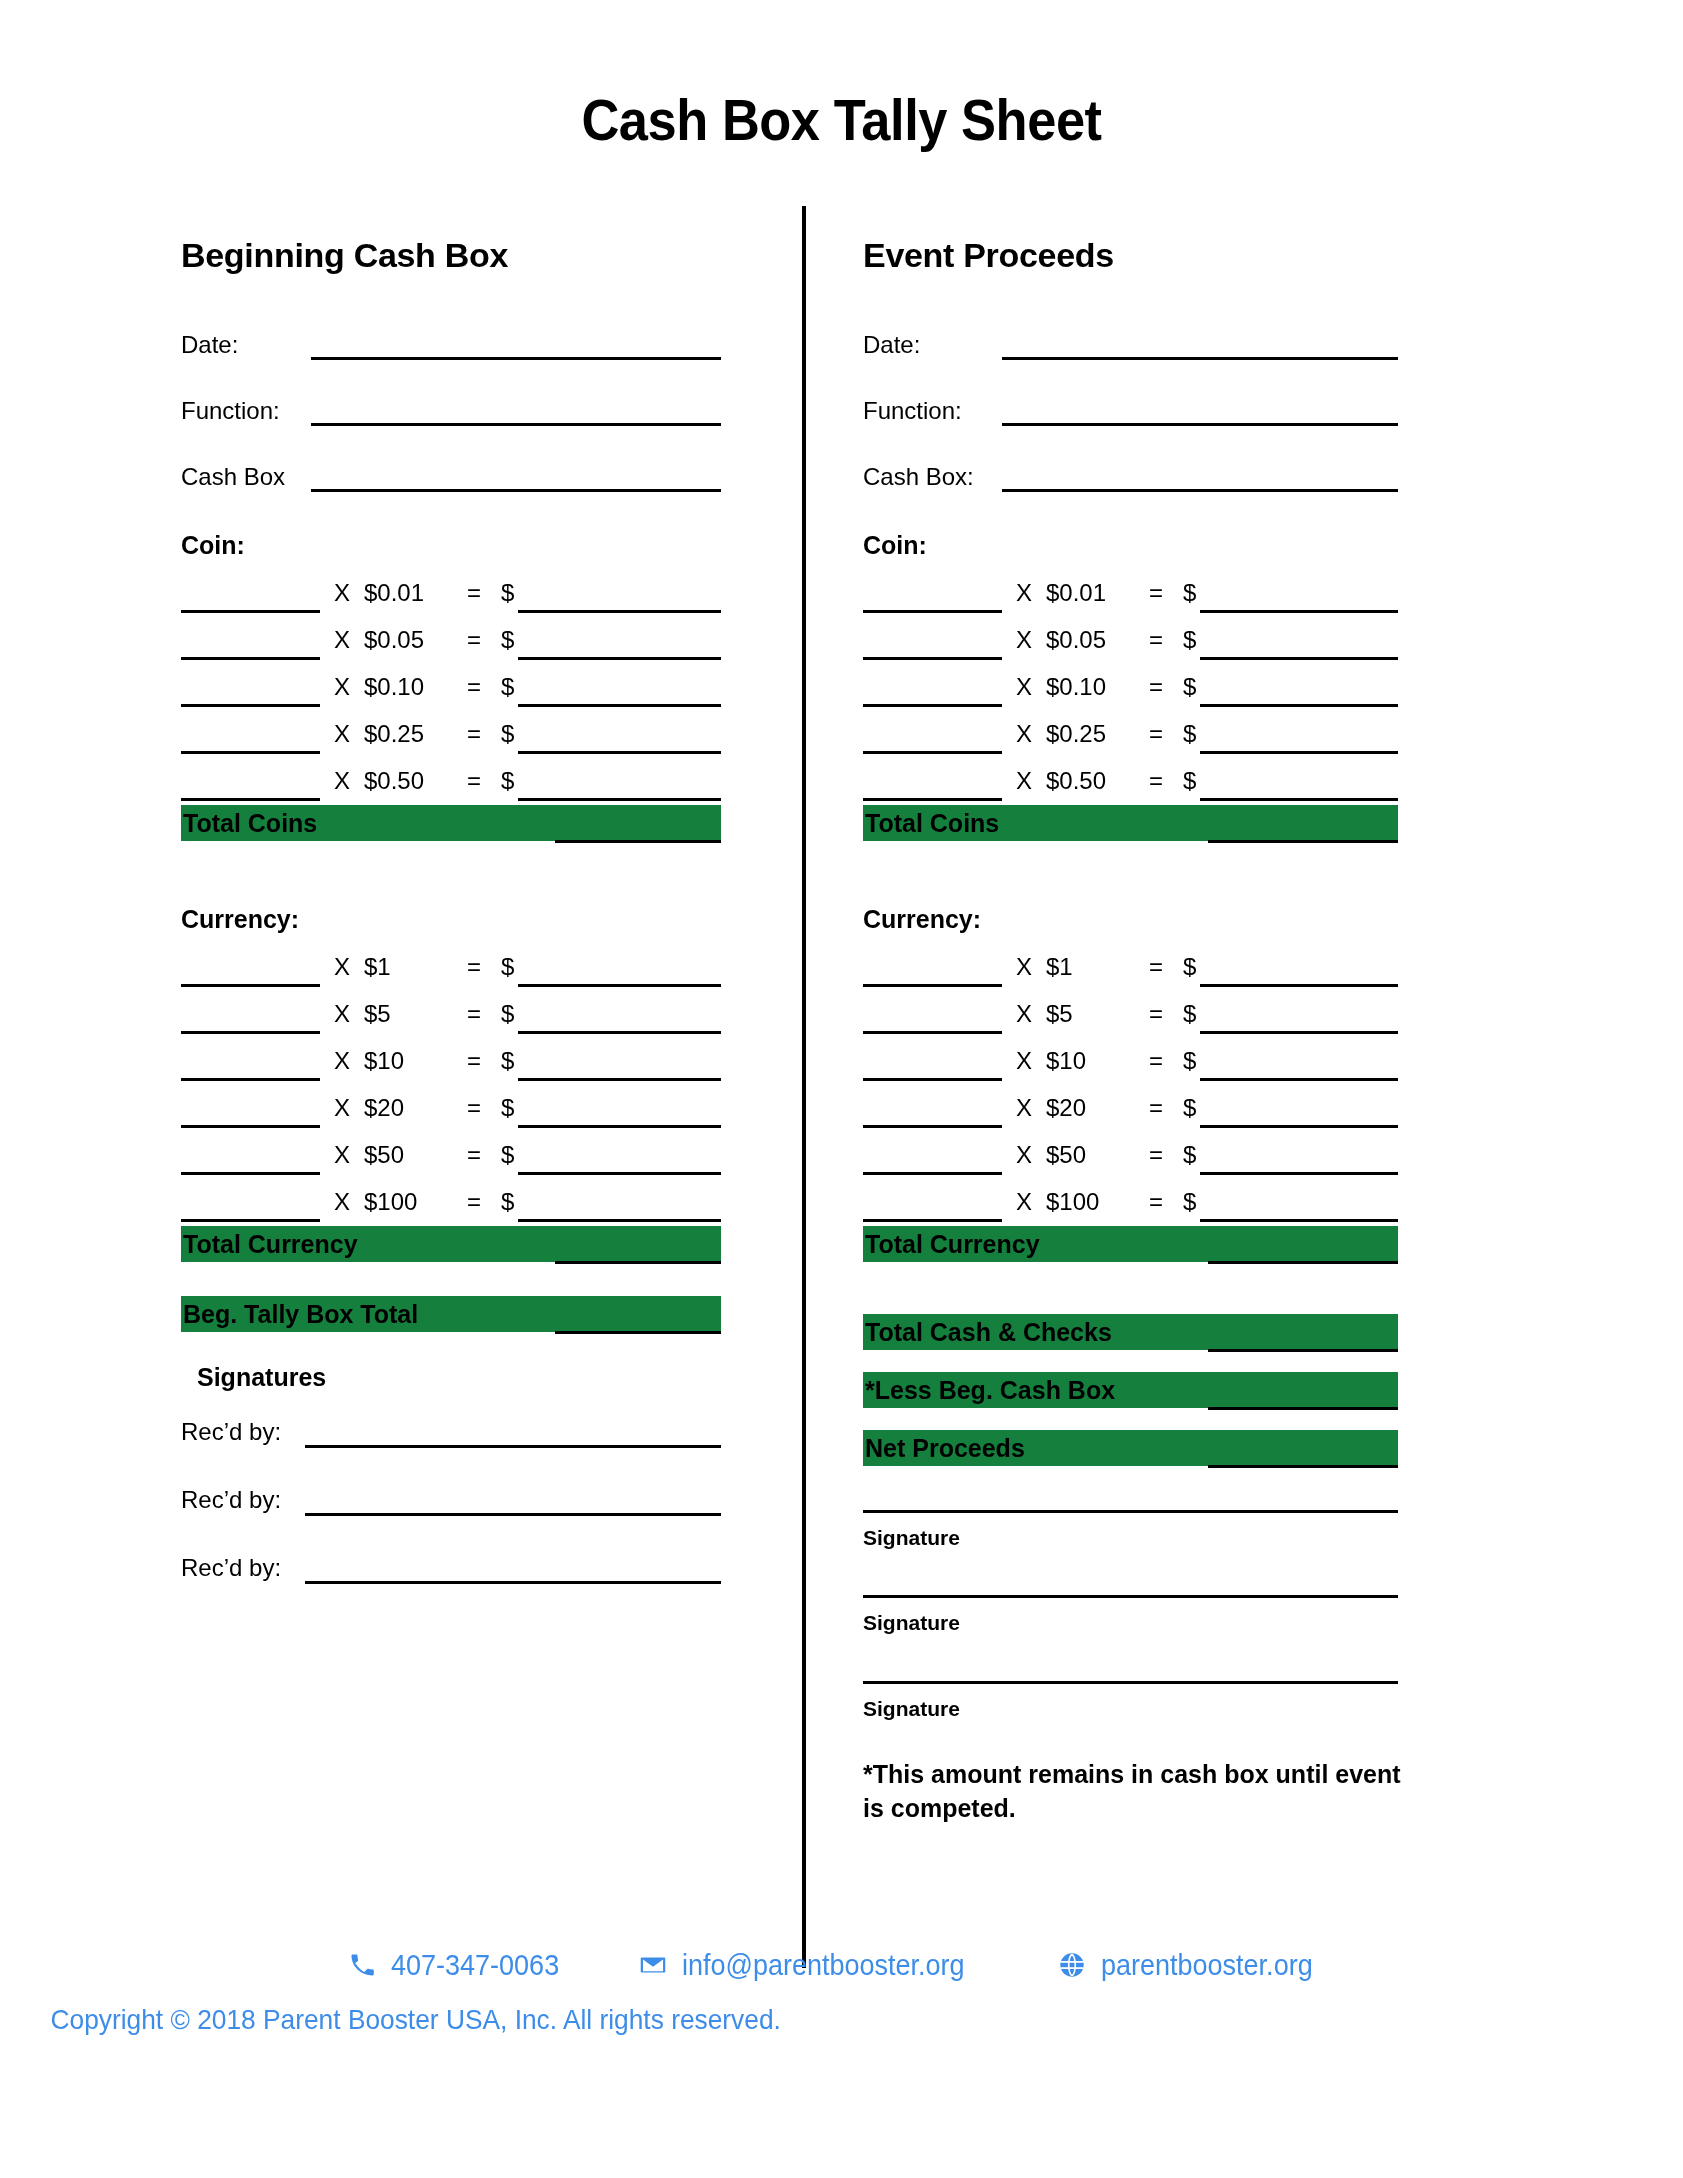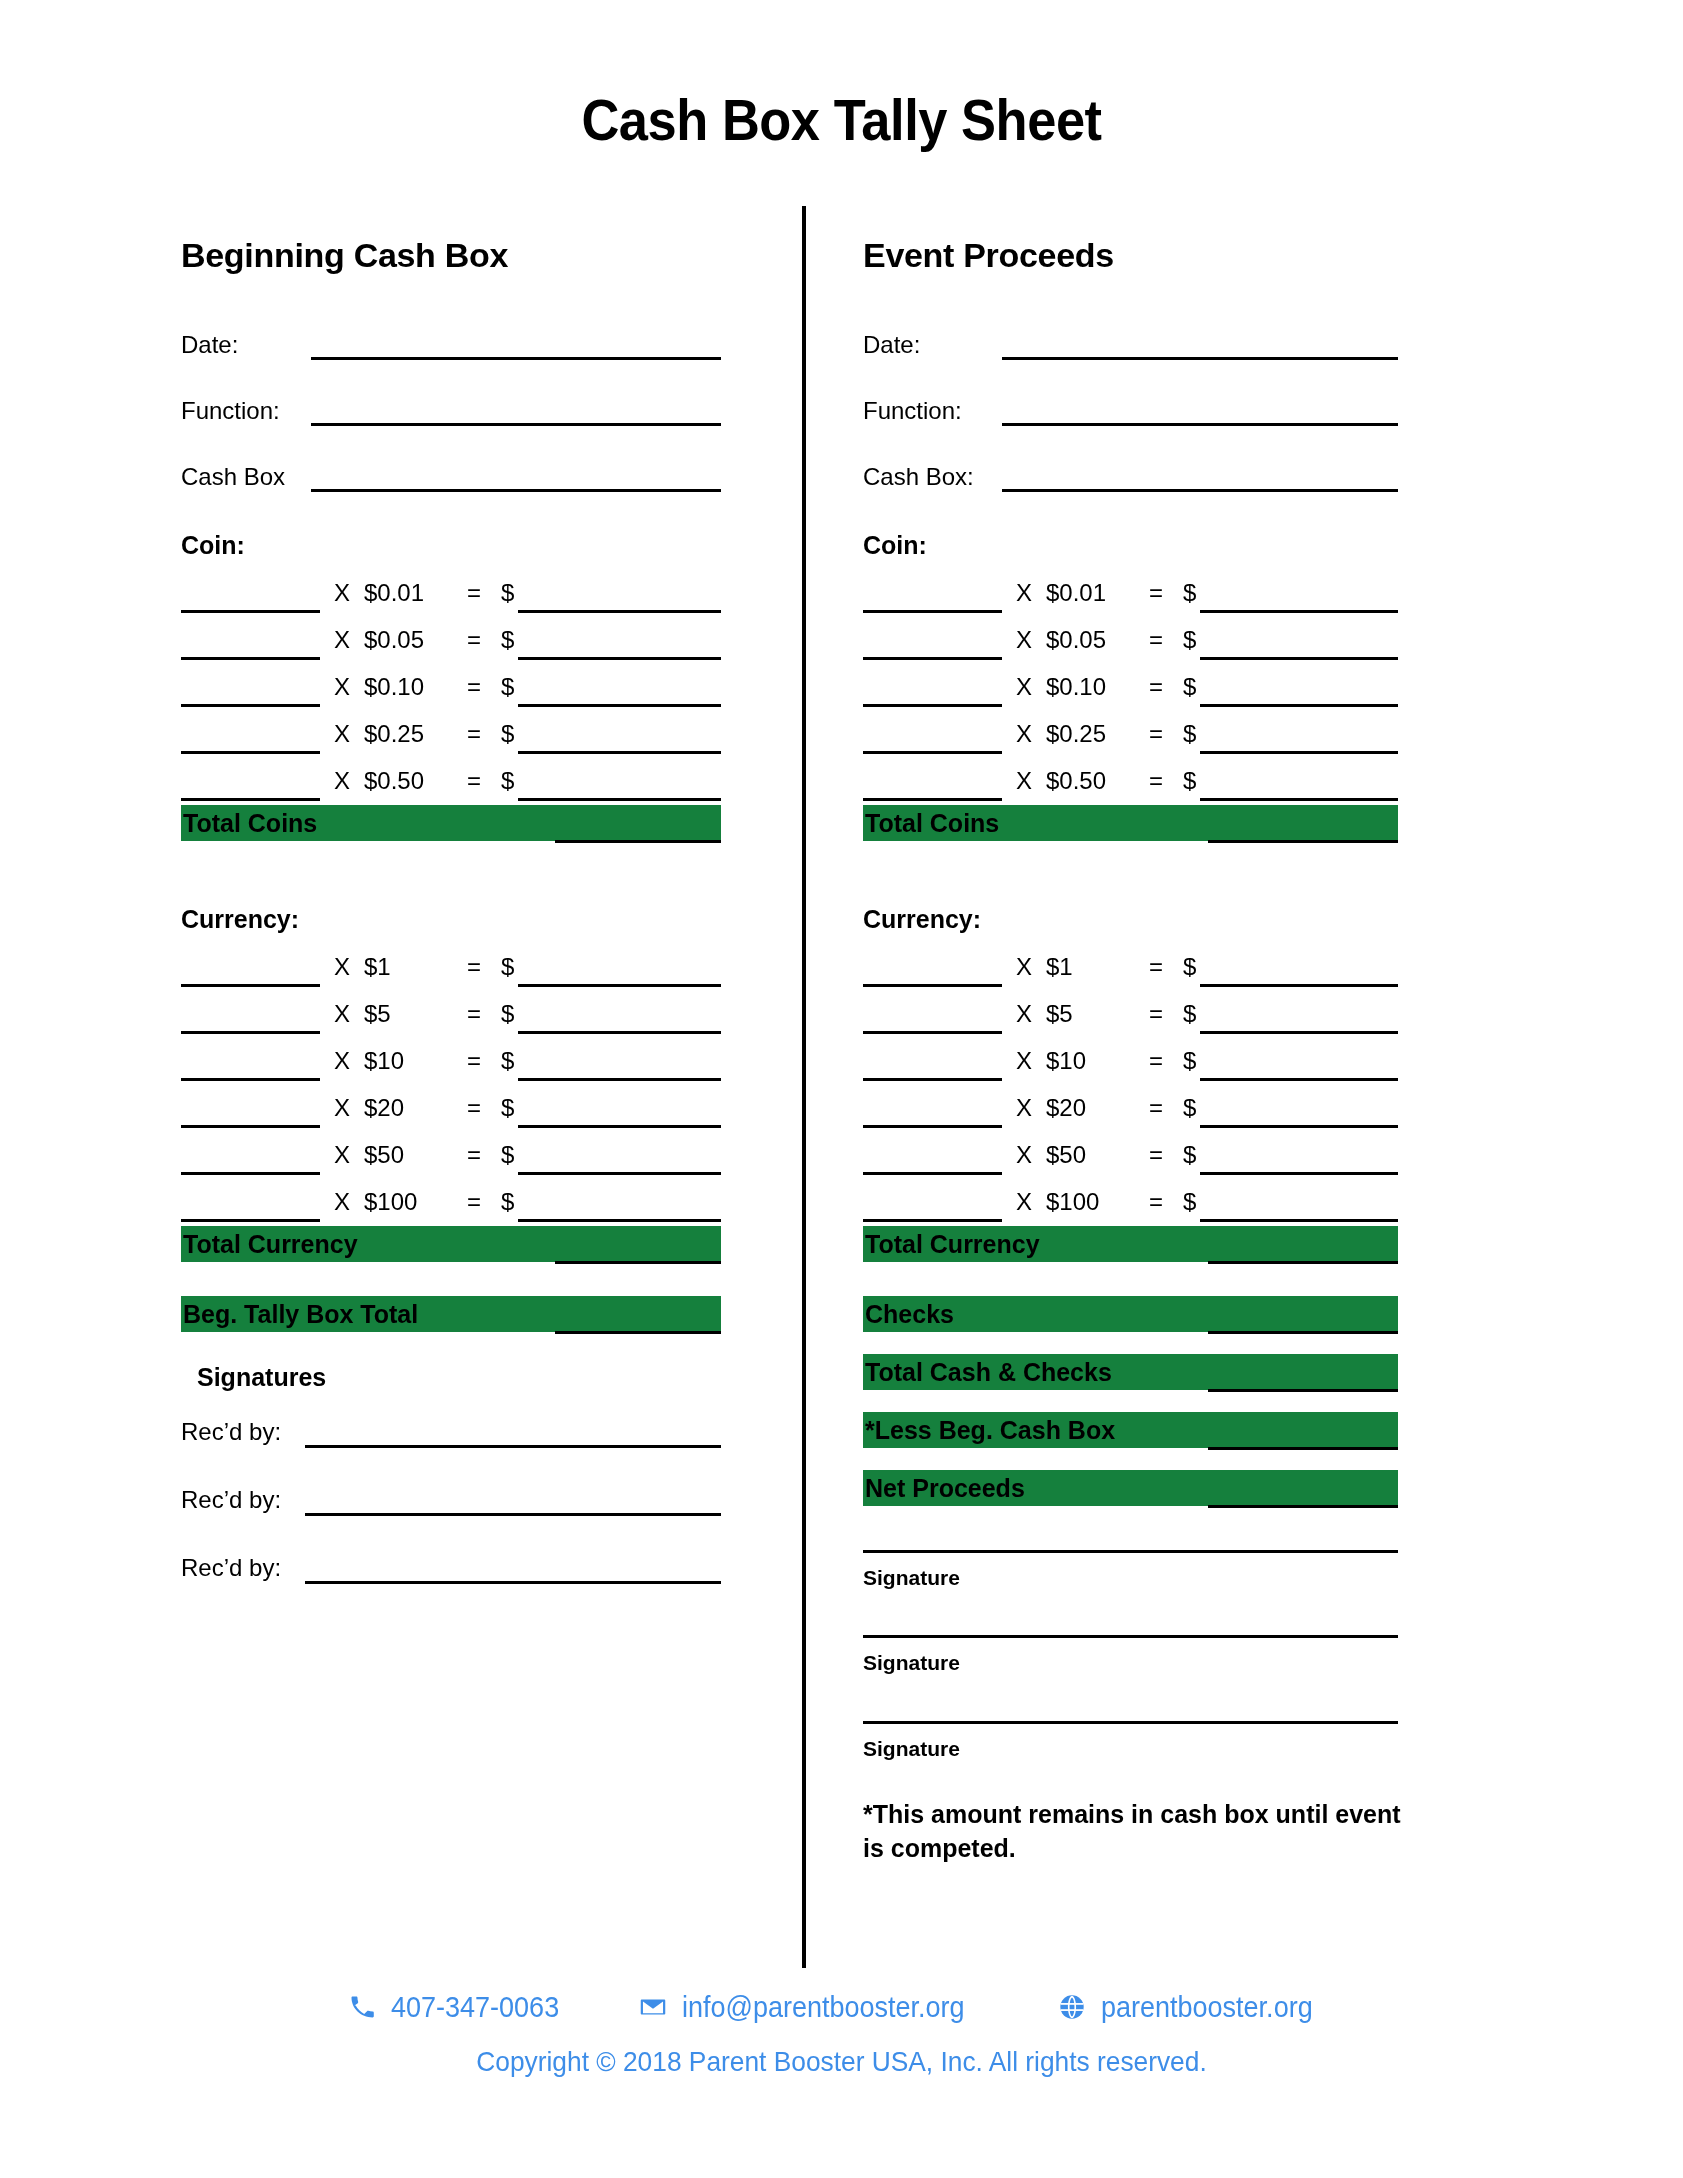--- a/index.html
+++ b/index.html
@@ -216,23 +216,23 @@
     font-weight: bold;
     line-height: 1.35;
     margin-top: 36px;
     width: 554px;
   }
 
   
   .footer {
     position: absolute;
     left: 0;
-    top: 1990px;
+    top: 1948px;
     width: 1683px;
-    text-align: center;
+    text-align: left;
     color: #3d8de8;
   }
   .footer-contacts {
     display: flex;
     justify-content: center;
     align-items: center;
     gap: 61px;
     font-size: 30px;
     font-family: "Liberation Sans", sans-serif;
   }
@@ -537,24 +537,20 @@
       <span class="denom-amount"></span>
     </div>
 
     <div class="total-bar">
       <span class="total-bar-label">Total Currency</span>
       <span class="total-bar-line tb-line-right"></span>
     </div>
 
     <div class="gap-md"></div>
 
-    <div class="total-bar">
-      <span class="total-bar-label">Checks</span>
-      <span class="total-bar-line tb-line-right"></span>
-    </div>
 
     <div class="gap-sm"></div>
 
     <div class="total-bar">
       <span class="total-bar-label">Total Cash &amp; Checks</span>
       <span class="total-bar-line tb-line-right"></span>
     </div>
 
     <div class="gap-sm"></div>
 

